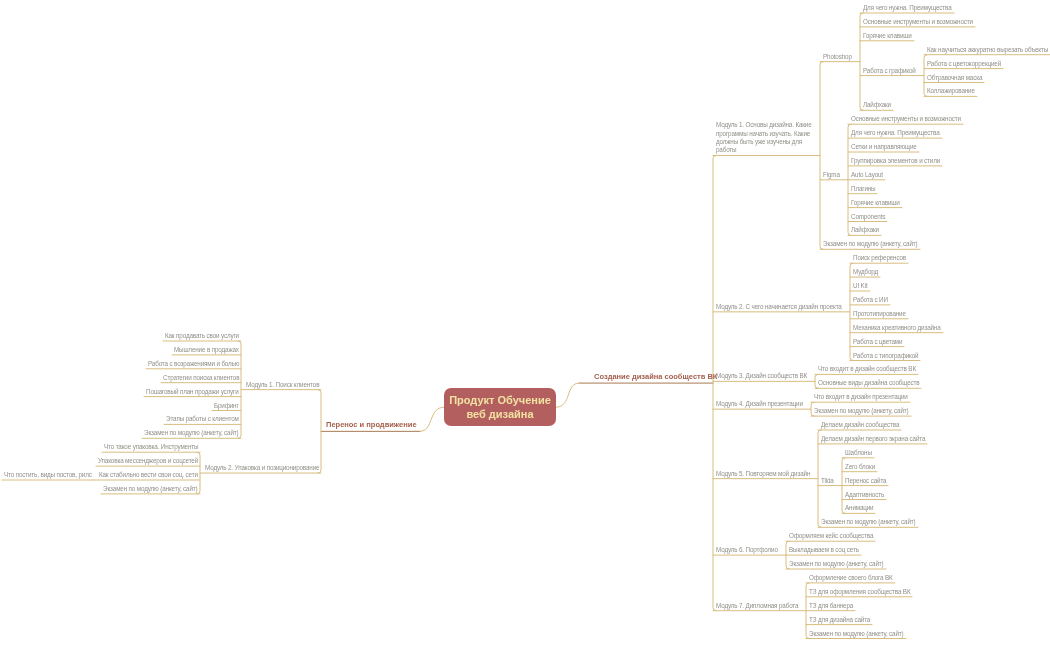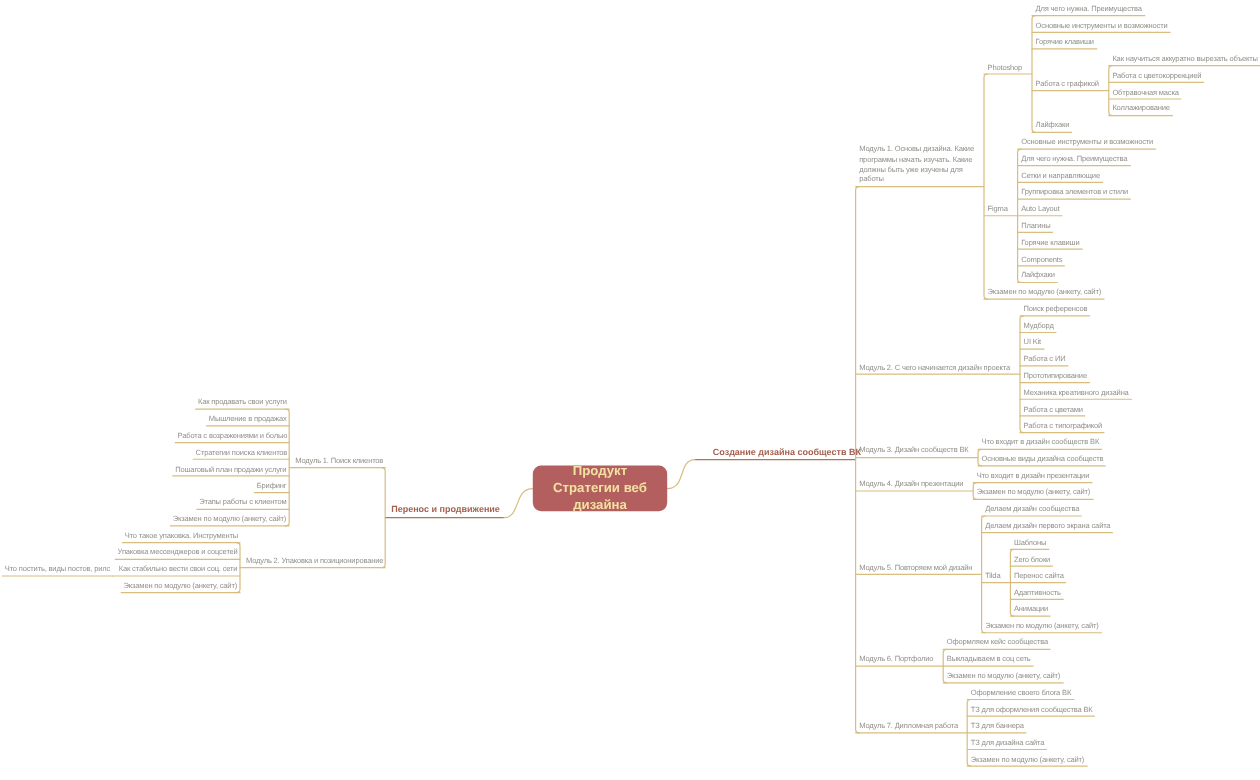--- a/index.html
+++ b/index.html
@@ -117,21 +117,21 @@
       <path d="M321 473.04999999999995L200 473.04999999999995" class="w"></path>
       <path d="M197 452.2Q200 452.2 200 455.2L200 490.9Q200 493.9 197 493.9" class="w"></path>
       <path d="M200 452.2L102 452.2" class="w"></path>
       <path d="M200 466.1L96 466.1" class="w"></path>
       <path d="M200 480L94 480" class="w"></path>
       <path d="M94 480L2 480" class="w"></path>
       <path d="M200 493.9L101 493.9" class="w"></path>
       <path d="M556 407.21875C572 407.21875 565 383.08750000000003 579 383.08750000000003" class="w"></path>
       <path d="M444 407.21875C428 407.21875 434 431.34999999999997 420 431.34999999999997" class="w"></path>
     </svg>
-  <div id="root-box" style="left: 444px; top: 388.219px;">Продукт Стратегии веб дизайна</div>
+  <div id="root-box" style="left: 444px; top: 388.219px;">Продукт Обучение веб дизайна</div>
 <div class="topic branch" style="left: 582px; top: 372.087px; margin-left: 12px;">Создание дизайна сообществ ВК</div>
     <div class="topic wrap" style="left: 716px; top: 121.475px;">Модуль 1. Основы дизайна. Какие программы начать изучать. Какие должны быть уже изучены для работы</div>
     <div class="topic" style="left: 823px; top: 52.65px;">Photoshop</div>
     <div class="topic" style="left: 863px; top: 4px;">Для чего нужна. Преимущества</div>
     <div class="topic" style="left: 863px; top: 17.9px;">Основные инструменты и возможности</div>
     <div class="topic" style="left: 863px; top: 31.8px;">Горячие клавиши</div>
     <div class="topic" style="left: 863px; top: 66.55px;">Работа с графикой</div>
     <div class="topic" style="left: 927px; top: 45.7px;">Как научиться аккуратно вырезать объекты</div>
     <div class="topic" style="left: 927px; top: 59.6px;">Работа с цветокоррекцией</div>
     <div class="topic" style="left: 927px; top: 73.5px;">Обтравочная маска</div>

